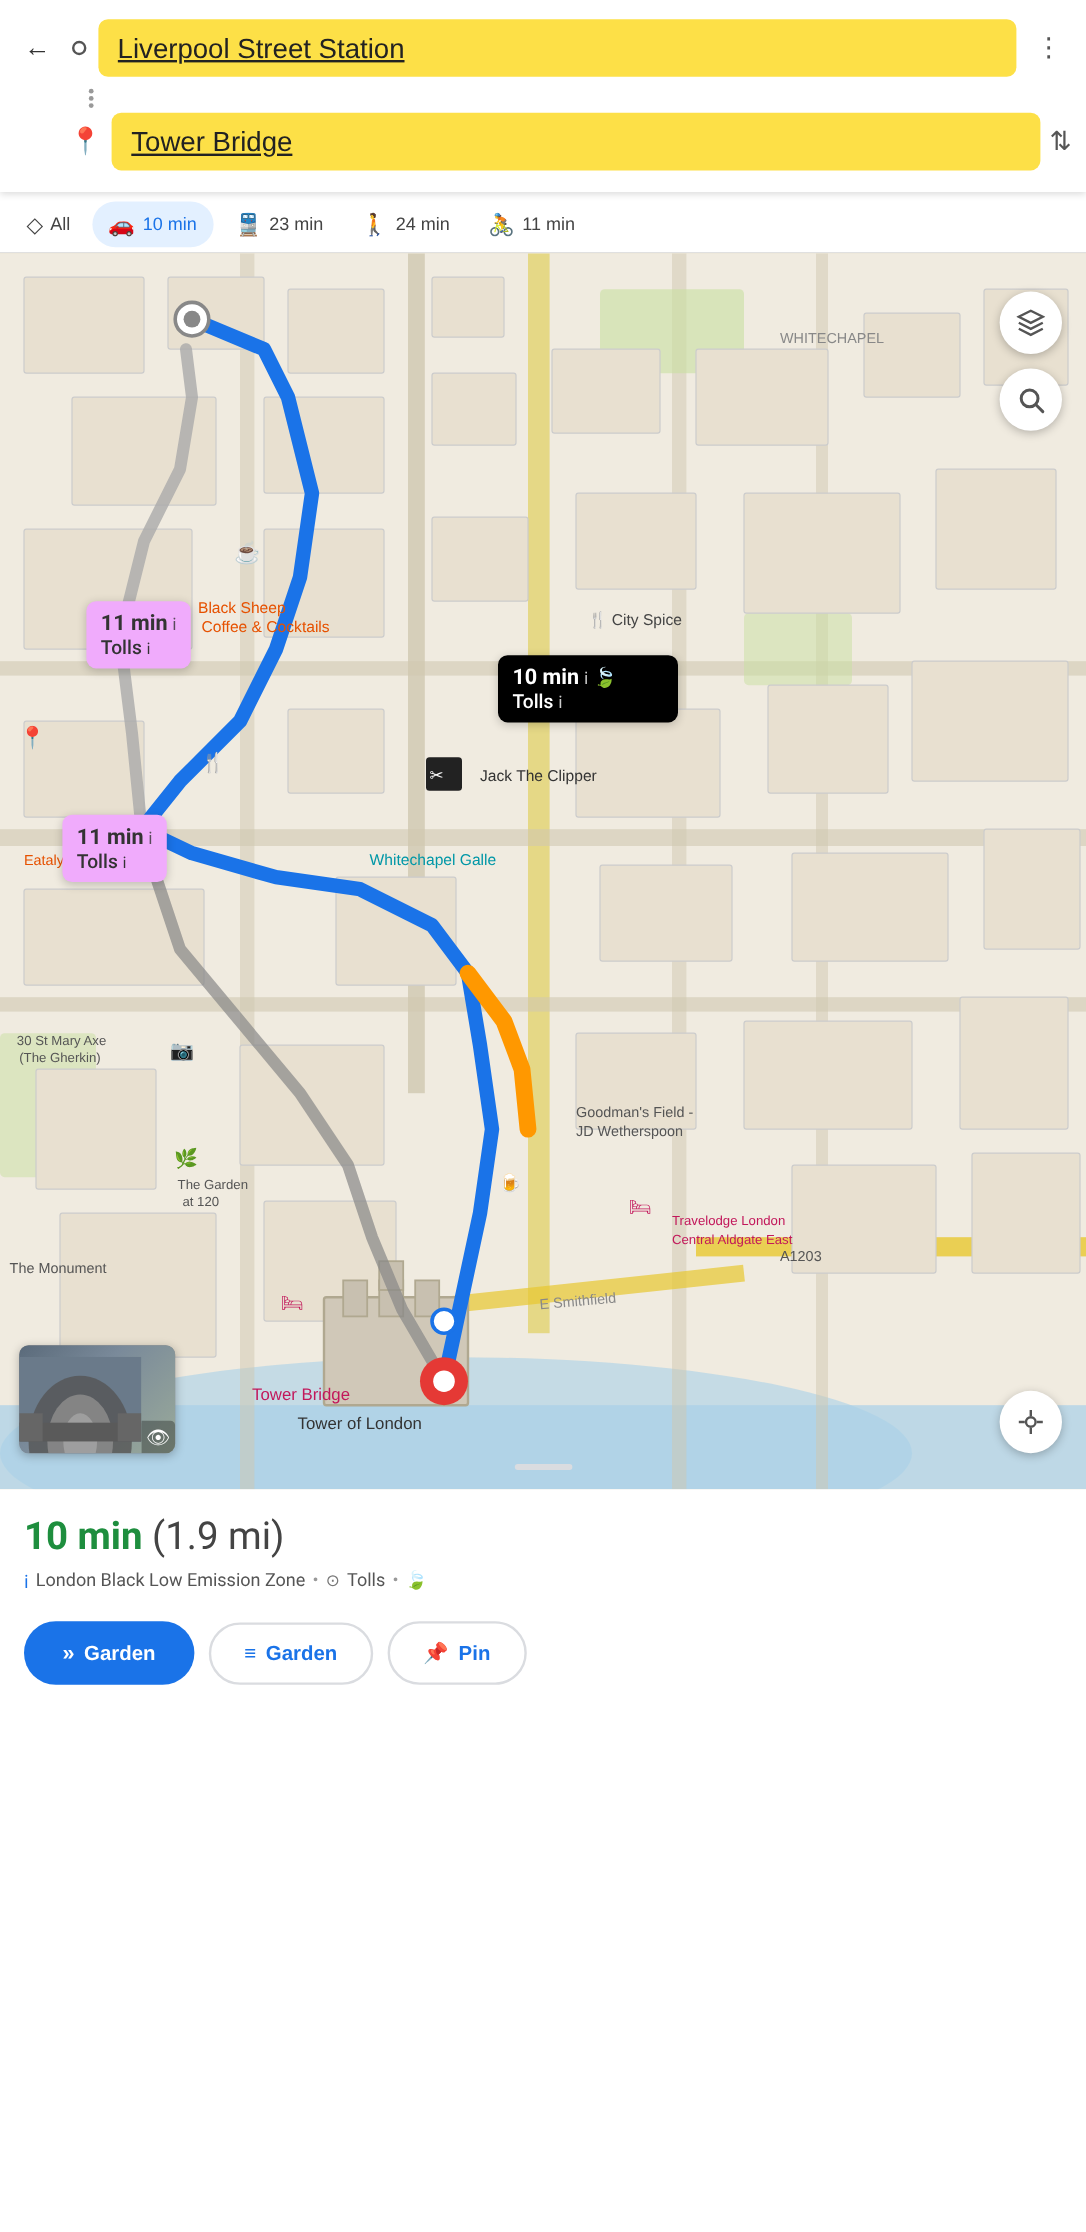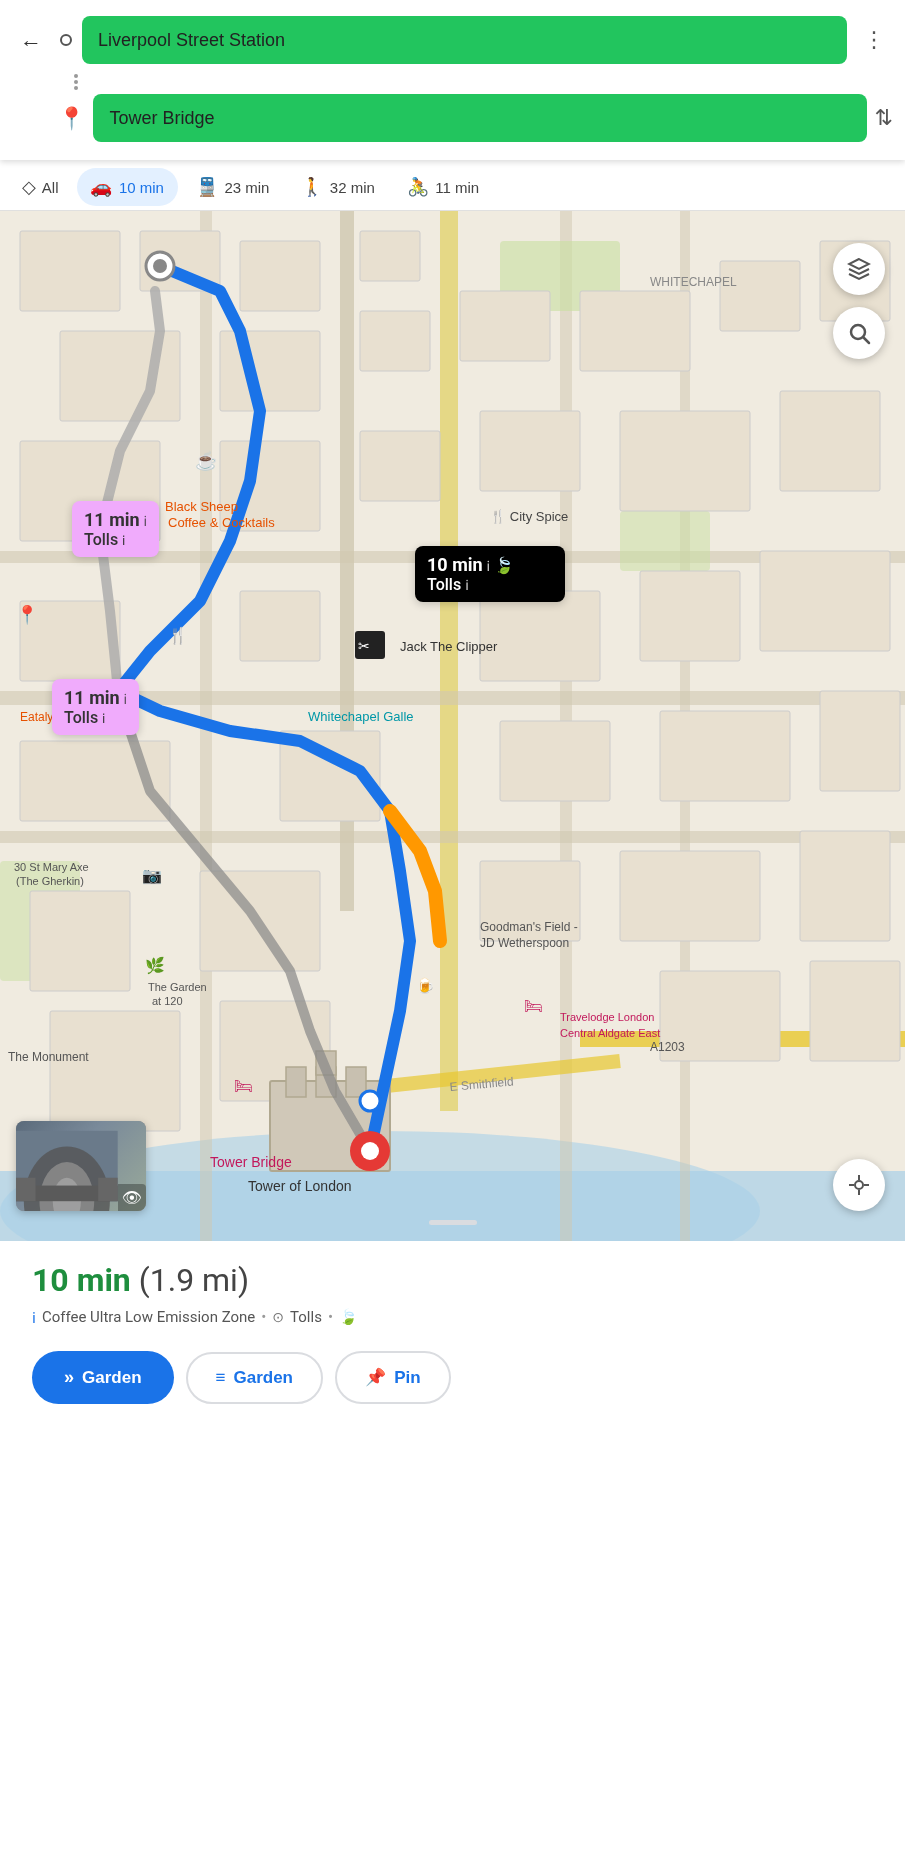--- a/index.html
+++ b/index.html
@@ -39,26 +39,27 @@
       border-radius: 50%;
       border: 2px solid #555;
       background: #fff;
       margin: 0 10px;
       flex-shrink: 0;
     }
     .search-input-box {
       flex: 1;
       height: 48px;
       border: none;
-      background: #22c55e;
+      background: #fde047;
       border-radius: 8px;
       padding: 0 16px;
-      font-size: 18px;
+      font-size: 23px;
       color: #222;
       outline: none;
+      text-decoration: underline;
     }
     .more-btn {
       background: none;
       border: none;
       cursor: pointer;
       padding: 8px;
       font-size: 22px;
       color: #555;
       margin-left: 8px;
     }
@@ -210,21 +211,20 @@
       font-size: 16px;
       padding: 4px;
       background: rgba(0,0,0,0.3);
       border-radius: 0 4px 0 0;
     }
 
     
     .bottom-panel {
       background: #fff;
       padding: 20px 20px 24px 20px;
-      margin-left: 12px;
     }
     .route-duration {
       font-size: 32px;
       font-weight: 700;
       margin-bottom: 8px;
     }
     .route-duration .green { color: #1e8e3e; }
     .route-duration .muted { color: #444; font-weight: 400; }
     .route-info-row {
       display: flex;
@@ -331,21 +331,21 @@
   <button class="transport-tab active">
     <span class="tab-icon">🚗</span>
     <span>10 min</span>
   </button>
   <button class="transport-tab">
     <span class="tab-icon">🚆</span>
     <span>23 min</span>
   </button>
   <button class="transport-tab">
     <span class="tab-icon">🚶</span>
-    <span>32 min</span>
+    <span>24 min</span>
   </button>
   <button class="transport-tab">
     <span class="tab-icon">🚴</span>
     <span>11 min</span>
   </button>
 </div>
 
 <div class="map-container">
   <svg class="map-svg" viewBox="0 0 905 1030" xmlns="http://www.w3.org/2000/svg">
 
@@ -550,21 +550,21 @@
 </div>
 
 <div class="bottom-panel">
   <div class="route-duration">
     <span class="green">10 min</span>
     <span class="muted">(1.9 mi)</span>
   </div>
 
   <div class="route-info-row">
     <span class="info-icon">ℹ</span>
-    <span>Coffee Ultra Low Emission Zone</span>
+    <span>London Black Low Emission Zone</span>
     <span class="dot">•</span>
     <span class="toll-icon">⊙</span>
     <span>Tolls</span>
     <span class="dot">•</span>
     <span class="leaf-green">🍃</span>
   </div>
 
   <div class="action-buttons">
     <button class="btn-preview">
       <span style="font-size:18px;">»</span>

